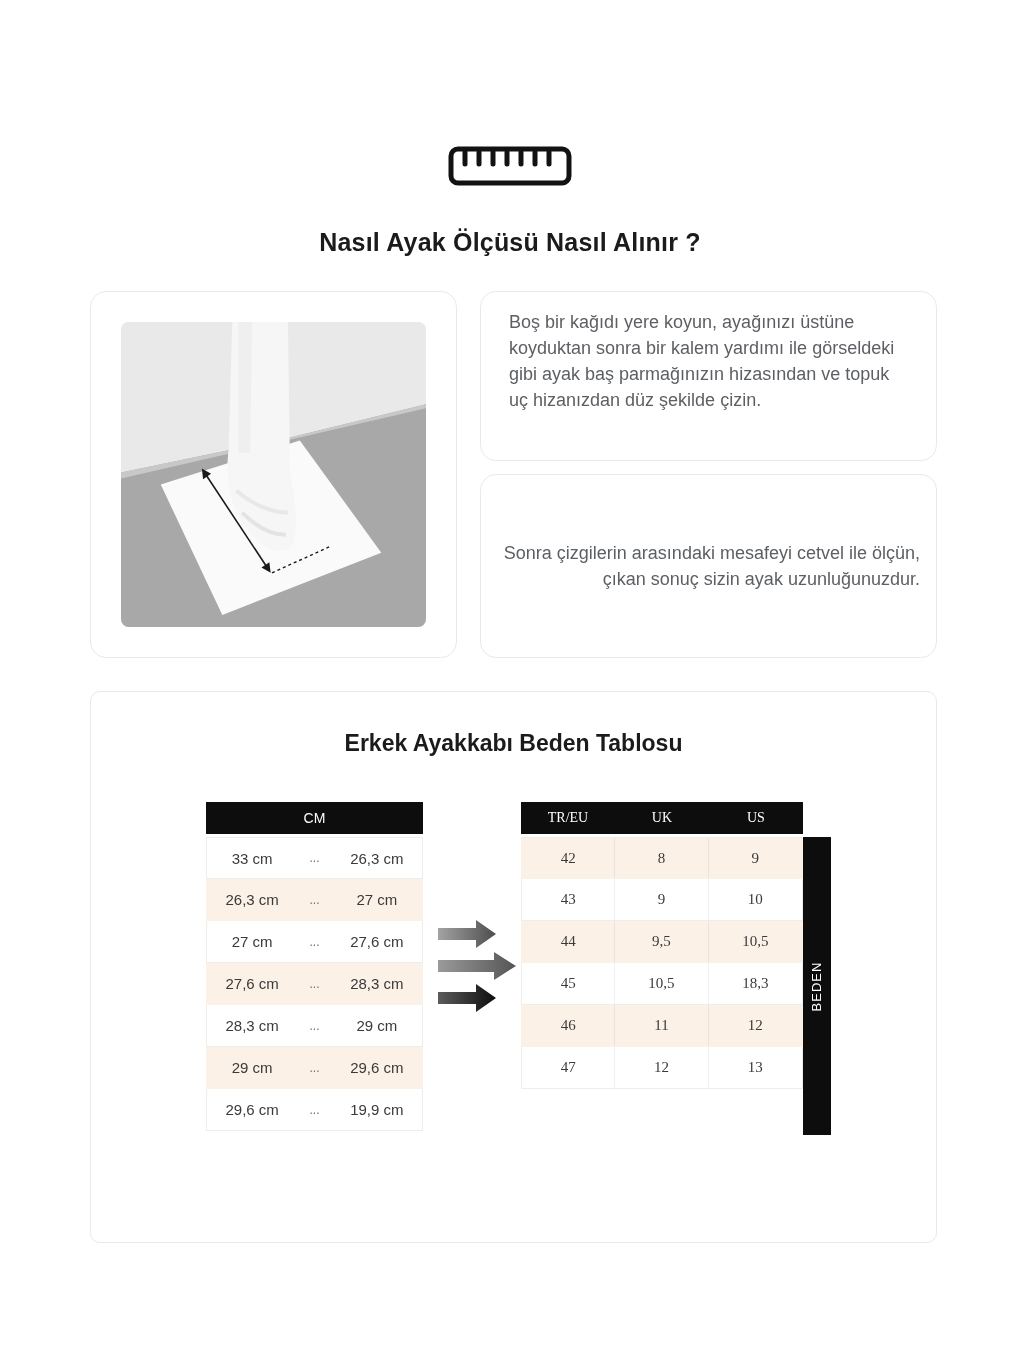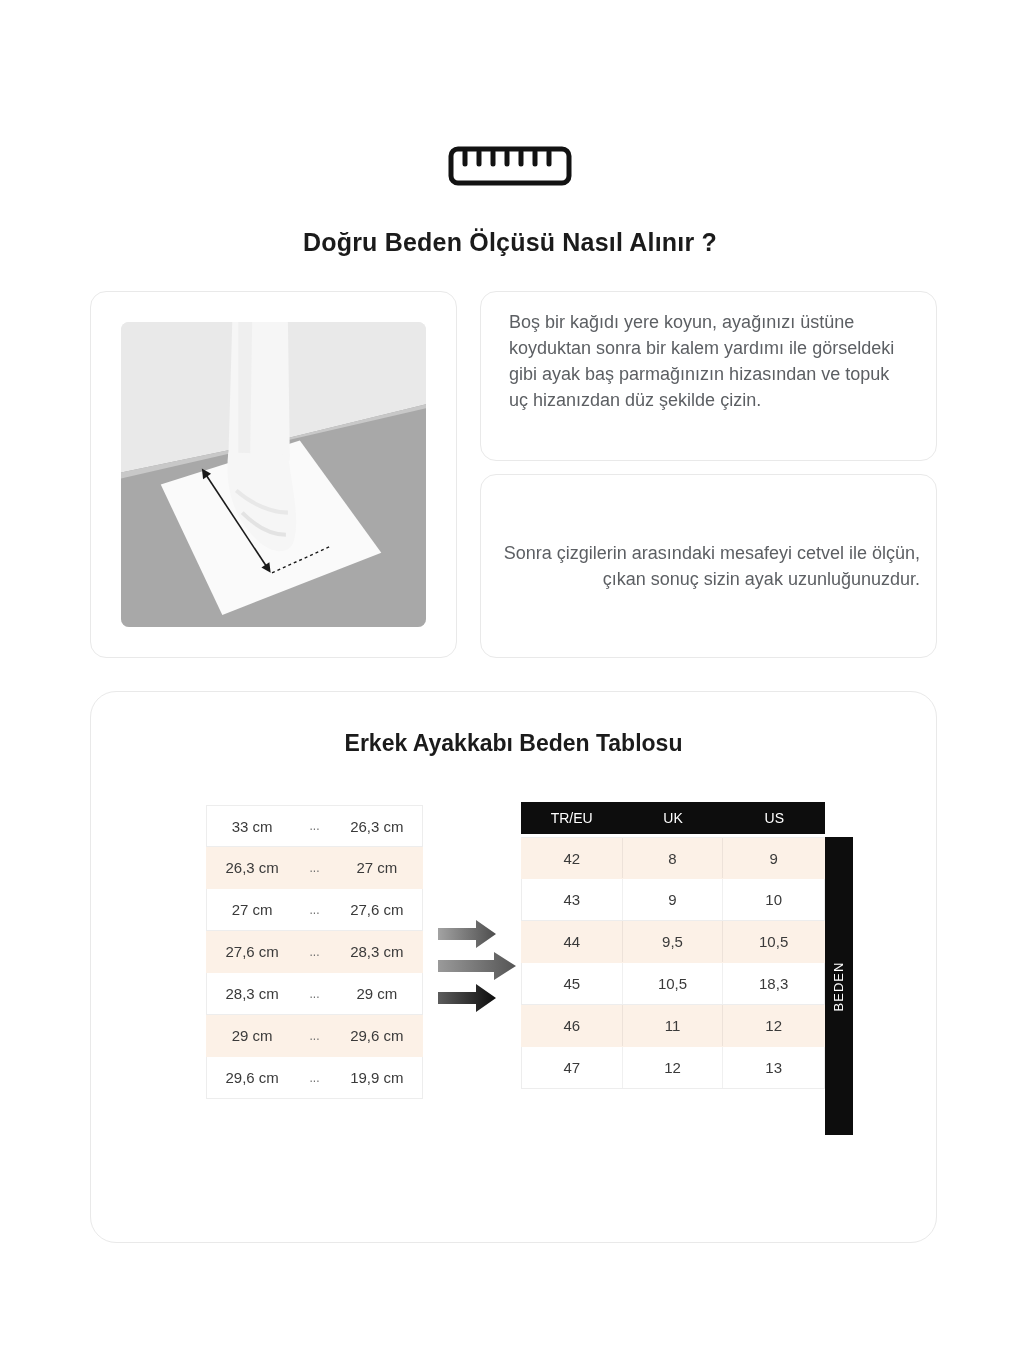--- a/index.html
+++ b/index.html
@@ -63,21 +63,21 @@
     font-size:18px;
     line-height:26px;
     color:#5c5f63;
   }
 
   
   .big-card {
     margin:33px 83px 0 90px;
     height:552px;
     border:1px solid #e9e9e9;
-    border-radius:26px;
+    border-radius:10px;
     background:#ffffff;
     position:relative;
   }
   .section-title {
     position:absolute;
     top:38px; left:0; right:0;
     text-align:center;
     font-size:23px;
     font-weight:700;
     color:#1b1b1b;
@@ -128,21 +128,21 @@
     width:78px; height:92px;
   }
 
   
   .intl-wrap {
     position:absolute;
     left:430px; top:110px;
     display:flex;
     align-items:flex-start;
   }
-  .intl-table { width:304px; }
+  .intl-table { width:282px;font-family:Liberation Serif, serif; }
   .intl-table .thead .hc,
   .intl-table .trow .c {
     width:33.333%;
     text-align:center;
   }
   .intl-table .trow .c {
     height:100%;
     display:flex;
     align-items:center;
     justify-content:center;
@@ -182,21 +182,21 @@
           <line x1="45" y1="6" x2="45" y2="18"></line>
           <line x1="59" y1="6" x2="59" y2="18"></line>
           <line x1="73" y1="6" x2="73" y2="18"></line>
           <line x1="87" y1="6" x2="87" y2="18"></line>
           <line x1="101" y1="6" x2="101" y2="18"></line>
         </g>
       </svg>
     </span>
   </div>
 
-  <h1 class="main-title">Doğru Beden Ölçüsü Nasıl Alınır ?</h1>
+  <h1 class="main-title">Nasıl Ayak Ölçüsü Nasıl Alınır ?</h1>
 
   <div class="cards-row">
 
     <div class="card photo-card">
       <div class="photo-frame">
         <svg viewBox="0 0 307 304" preserveAspectRatio="none" xmlns="http://www.w3.org/2000/svg">
           <defs>
             <marker id="ah-start" markerWidth="8" markerHeight="8" refX="4" refY="4" orient="auto">
               <path d="M7,1 L1,4 L7,7 Z" fill="#1a1a1a"></path>
             </marker>
@@ -234,20 +234,23 @@
       <div class="card text-card-2">
         <p class="instruction">Sonra çizgilerin arasındaki mesafeyi cetvel ile ölçün, çıkan sonuç sizin ayak uzunluğunuzdur.</p>
       </div>
     </div>
   </div>
 
   <div class="big-card">
     <h2 class="section-title">Erkek Ayakkabı Beden Tablosu</h2>
 
     <div class="cm-table">
+      <div class="thead">
+        <span style="width:100%;text-align:center;">CM</span>
+      </div>
       <div class="trows">
         <div class="trow">
           <span class="c from">33 cm</span>
           <span class="c dots">...</span>
           <span class="c to">26,3 cm</span>
         </div>
         <div class="trow alt">
           <span class="c from">26,3 cm</span>
           <span class="c dots">...</span>
           <span class="c to">27 cm</span>

